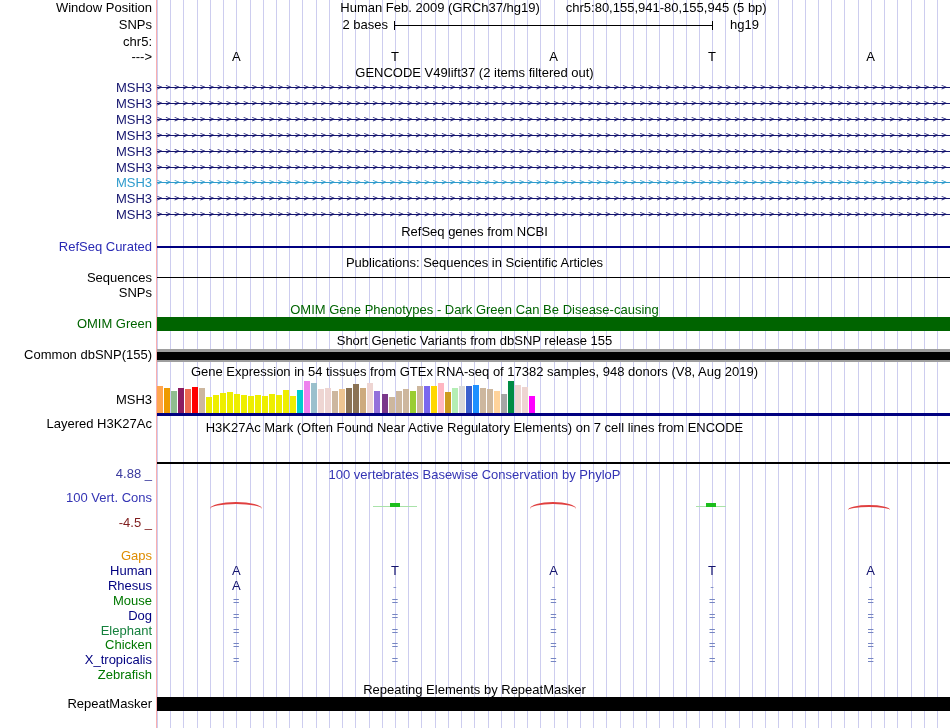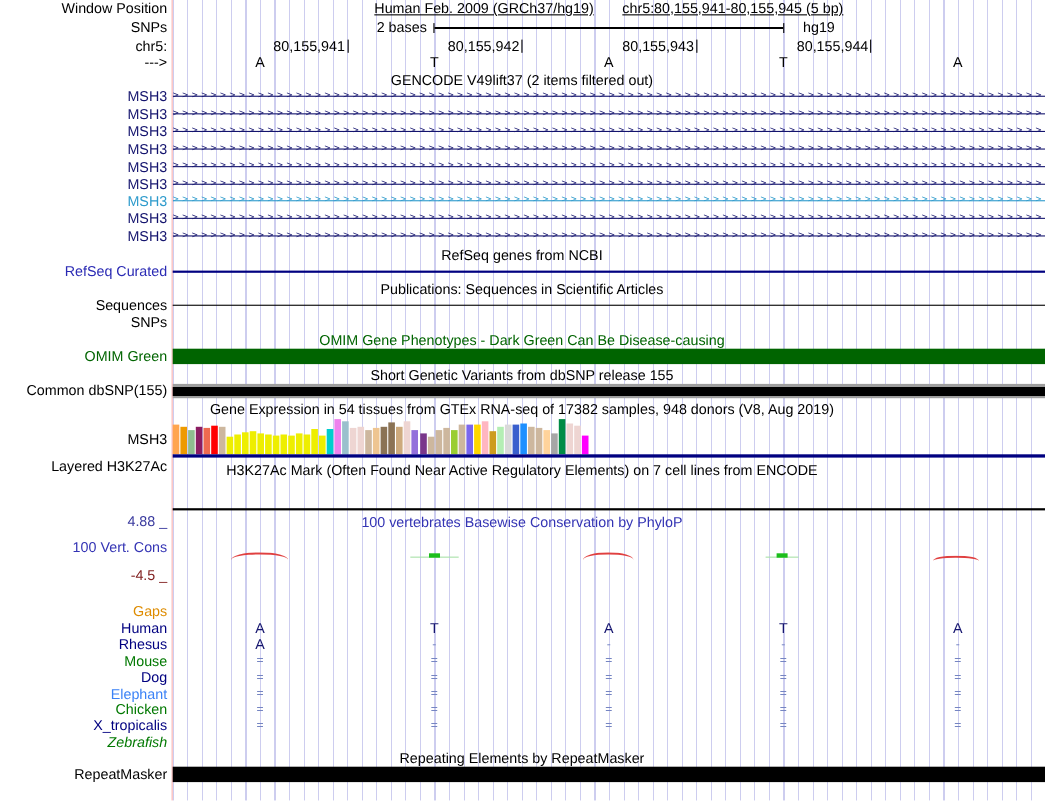--- a/index.html
+++ b/index.html
@@ -8,21 +8,21 @@
   
   .grid-bg{position:absolute;left:157px;top:0;width:793px;height:728px;
            background:repeating-linear-gradient(to right,#cdcdef 0,#cdcdef 1px,transparent 1px,transparent 13.22px);}
   .start-line{position:absolute;left:156px;top:0;width:1px;height:728px;background:#f9afaf;}
   
   .lbl{position:absolute;left:0;width:152px;height:14px;line-height:14px;text-align:right;white-space:nowrap;}
   
   .title{position:absolute;left:157px;width:635px;height:14px;line-height:14px;text-align:center;white-space:nowrap;}
   
   .t1{top:1px}.t2{top:18px}.t3{top:35px}.t4{top:50px}
-  .title-row{position:absolute;left:157px;top:1px;width:793px;height:14px;line-height:14px;text-align:center;white-space:nowrap;text-decoration:underline;}
+  .title-row{position:absolute;left:157px;top:1px;width:793px;height:14px;line-height:14px;text-align:center;white-space:nowrap;}
   .title-row .pos{margin-left:26px;}
   .scale-value{position:absolute;left:157px;top:18px;width:231px;height:14px;line-height:14px;text-align:right;}
   .scale-ruler{position:absolute;left:394px;top:21px;width:317px;height:9px;border-left:1px solid #000;border-right:1px solid #000;
                background:linear-gradient(to bottom,transparent 4px,#000 4px,#000 5px,transparent 5px);}
   .genome-build{position:absolute;left:718px;top:18px;height:14px;line-height:14px;padding-left:12px;}
   #coords{position:absolute;left:157px;top:35px;width:793px;height:14px;}
   .coord-label{position:absolute;top:0;width:110px;height:14px;line-height:14px;text-align:right;}
   .coord-tick{position:absolute;top:1px;width:1px;height:12px;background:#000;}
   #bases{position:absolute;left:157px;top:50px;width:793px;height:14px;}
   .base-letter{position:absolute;top:0;width:20px;height:14px;line-height:14px;text-align:center;}
@@ -87,30 +87,20 @@
   <div class="title-row">
     <span>Human Feb. 2009 (GRCh37/hg19)</span><span class="pos">chr5:80,155,941-80,155,945 (5 bp)</span>
   </div>
 
   <div class="lbl t2">SNPs</div>
   <div class="scale-value">2 bases</div>
   <div class="scale-ruler"></div>
   <div class="genome-build">hg19</div>
 
   <div class="lbl t3">chr5:</div>
-  <div id="coords">
-      <div class="coord-label" style="left: 46.6px;">80,155,941</div>
-      <div class="coord-tick" style="left: 159px;"></div>
-      <div class="coord-label" style="left: 205.2px;">80,155,942</div>
-      <div class="coord-tick" style="left: 317px;"></div>
-      <div class="coord-label" style="left: 363.8px;">80,155,943</div>
-      <div class="coord-tick" style="left: 476px;"></div>
-      <div class="coord-label" style="left: 522.4px;">80,155,944</div>
-      <div class="coord-tick" style="left: 634px;"></div>
-    </div>
 
   <div class="lbl t4">---&gt;</div>
   <div id="bases">
       <div class="base-letter" style="left: 69.3px;">A</div>
       <div class="base-letter" style="left: 227.9px;">T</div>
       <div class="base-letter" style="left: 386.5px;">A</div>
       <div class="base-letter" style="left: 545.1px;">T</div>
       <div class="base-letter" style="left: 703.7px;">A</div>
     </div>
 
@@ -282,37 +272,37 @@
       <div class="align-cell" style="left: 384.9px; top: 593.7px; color: rgb(117, 133, 194); font-size: 11px;">=</div>
       <div class="align-cell" style="left: 543.5px; top: 593.7px; color: rgb(117, 133, 194); font-size: 11px;">=</div>
       <div class="align-cell" style="left: 702.1px; top: 593.7px; color: rgb(117, 133, 194); font-size: 11px;">=</div>
       <div class="align-cell" style="left: 860.7px; top: 593.7px; color: rgb(117, 133, 194); font-size: 11px;">=</div>
       <div class="lbl" style="top: 608.6px; color: rgb(0, 0, 128);">Dog</div>
       <div class="align-cell" style="left: 226.3px; top: 608.6px; color: rgb(117, 133, 194); font-size: 11px;">=</div>
       <div class="align-cell" style="left: 384.9px; top: 608.6px; color: rgb(117, 133, 194); font-size: 11px;">=</div>
       <div class="align-cell" style="left: 543.5px; top: 608.6px; color: rgb(117, 133, 194); font-size: 11px;">=</div>
       <div class="align-cell" style="left: 702.1px; top: 608.6px; color: rgb(117, 133, 194); font-size: 11px;">=</div>
       <div class="align-cell" style="left: 860.7px; top: 608.6px; color: rgb(117, 133, 194); font-size: 11px;">=</div>
-      <div class="lbl" style="top: 623.5px; color: #3b82f6;">Elephant</div>
+      <div class="lbl" style="top: 623.5px; color: #15803d;">Elephant</div>
       <div class="align-cell" style="left: 226.3px; top: 623.5px; color: rgb(117, 133, 194); font-size: 11px;">=</div>
       <div class="align-cell" style="left: 384.9px; top: 623.5px; color: rgb(117, 133, 194); font-size: 11px;">=</div>
       <div class="align-cell" style="left: 543.5px; top: 623.5px; color: rgb(117, 133, 194); font-size: 11px;">=</div>
       <div class="align-cell" style="left: 702.1px; top: 623.5px; color: rgb(117, 133, 194); font-size: 11px;">=</div>
       <div class="align-cell" style="left: 860.7px; top: 623.5px; color: rgb(117, 133, 194); font-size: 11px;">=</div>
       <div class="lbl" style="top: 638.4px; color: rgb(0, 120, 0);">Chicken</div>
       <div class="align-cell" style="left: 226.3px; top: 638.4px; color: rgb(117, 133, 194); font-size: 11px;">=</div>
       <div class="align-cell" style="left: 384.9px; top: 638.4px; color: rgb(117, 133, 194); font-size: 11px;">=</div>
       <div class="align-cell" style="left: 543.5px; top: 638.4px; color: rgb(117, 133, 194); font-size: 11px;">=</div>
       <div class="align-cell" style="left: 702.1px; top: 638.4px; color: rgb(117, 133, 194); font-size: 11px;">=</div>
       <div class="align-cell" style="left: 860.7px; top: 638.4px; color: rgb(117, 133, 194); font-size: 11px;">=</div>
       <div class="lbl" style="top: 653.3px; color: rgb(0, 0, 128);">X_tropicalis</div>
       <div class="align-cell" style="left: 226.3px; top: 653.3px; color: rgb(117, 133, 194); font-size: 11px;">=</div>
       <div class="align-cell" style="left: 384.9px; top: 653.3px; color: rgb(117, 133, 194); font-size: 11px;">=</div>
       <div class="align-cell" style="left: 543.5px; top: 653.3px; color: rgb(117, 133, 194); font-size: 11px;">=</div>
       <div class="align-cell" style="left: 702.1px; top: 653.3px; color: rgb(117, 133, 194); font-size: 11px;">=</div>
       <div class="align-cell" style="left: 860.7px; top: 653.3px; color: rgb(117, 133, 194); font-size: 11px;">=</div>
-      <div class="lbl" style="top: 668.2px; color: rgb(0, 120, 0); font-style: italic;">Zebrafish</div>
+      <div class="lbl" style="top: 668.2px; color: rgb(0, 120, 0);">Zebrafish</div>
     </div>
 
   <div class="title rmsk-title">Repeating Elements by RepeatMasker</div>
   <div class="lbl rmsk-lbl">RepeatMasker</div>
   <div class="rmsk-bar"></div>
 </div>
 
 </body></html>

